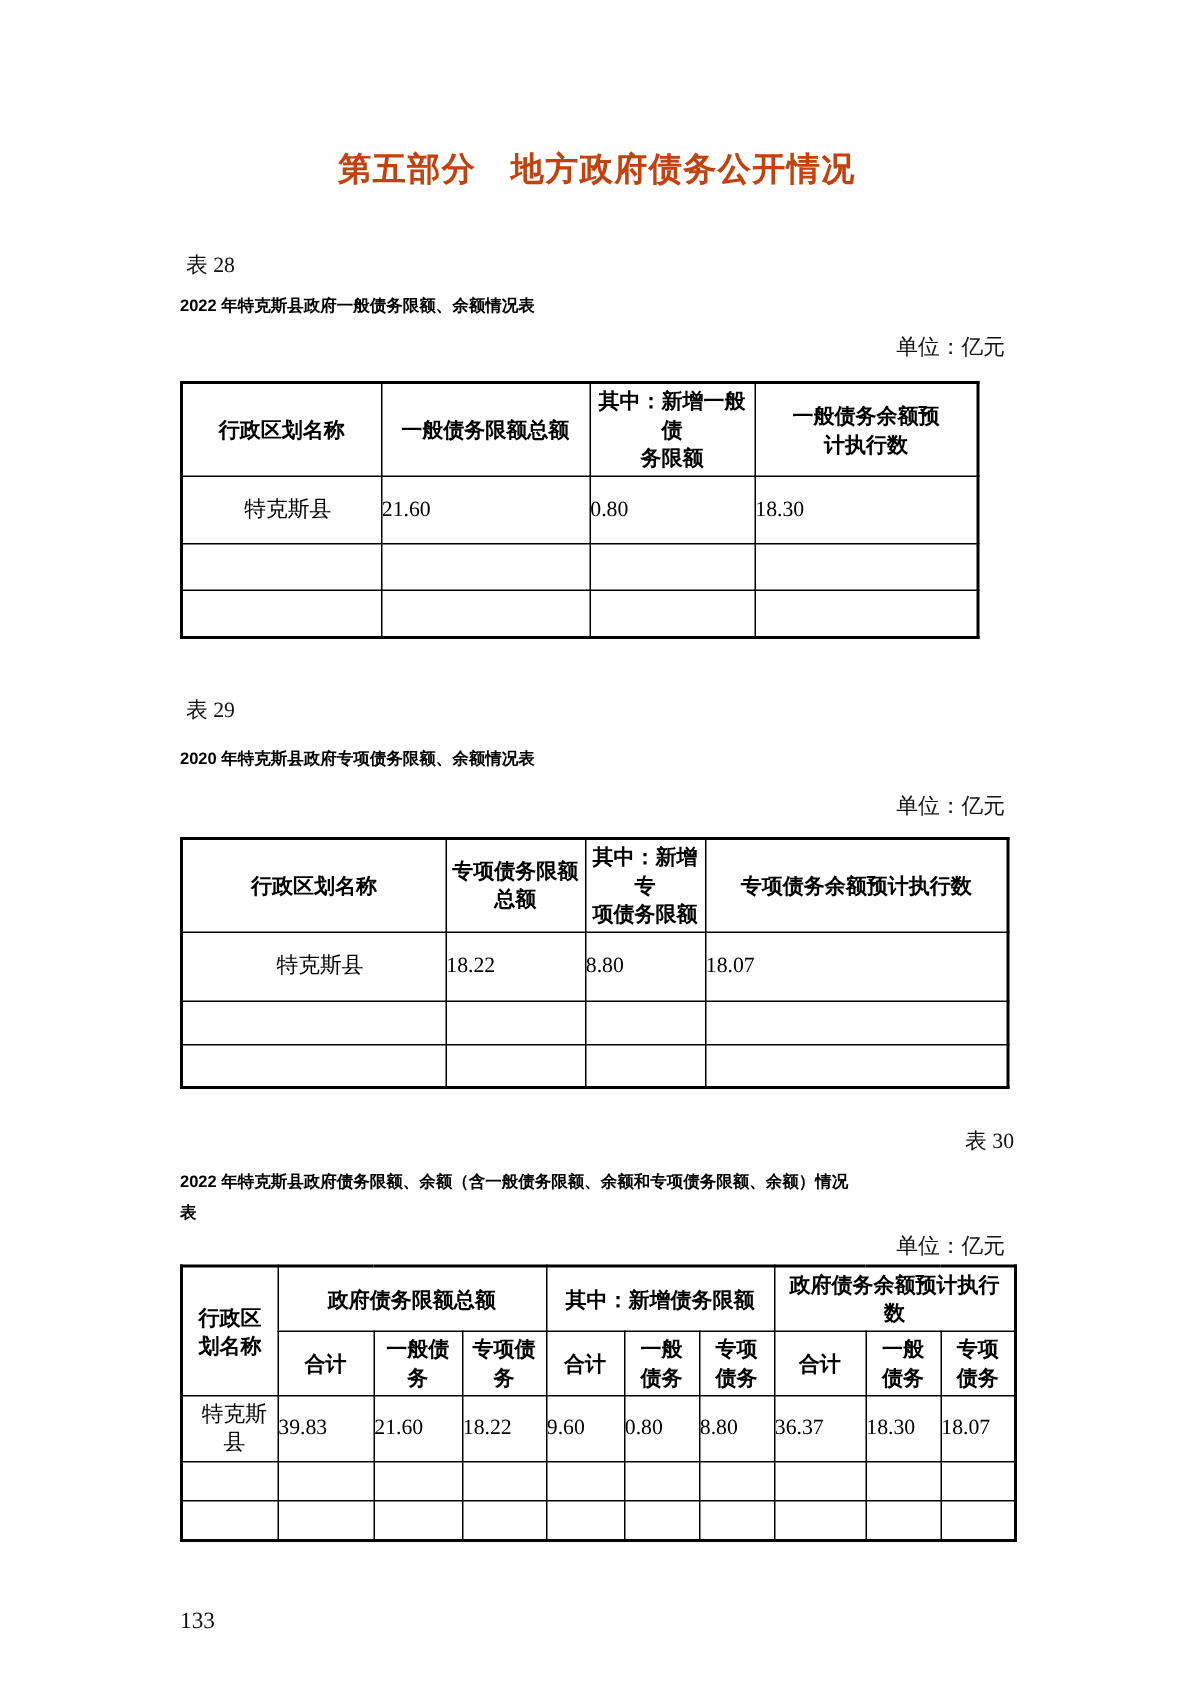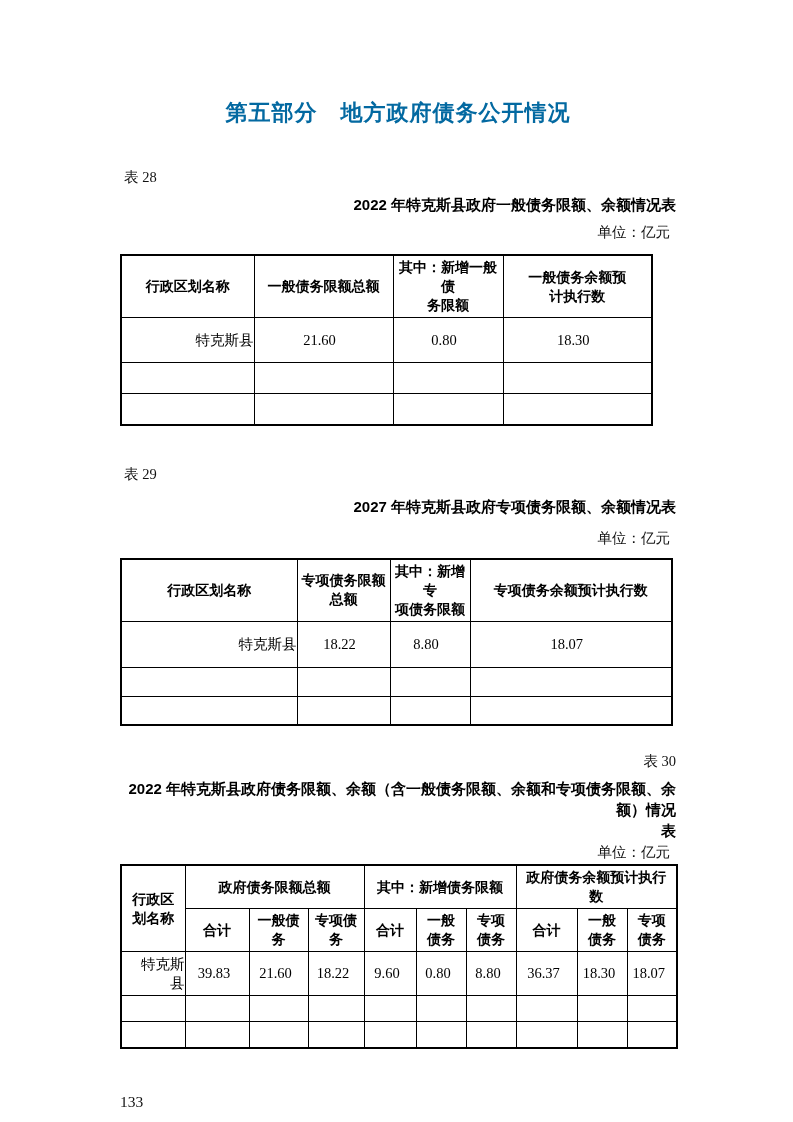--- a/index.html
+++ b/index.html
@@ -18,34 +18,34 @@
     margin-left: 120px;
     width: 556px;
   }
   .doc-title {
     font-family: "Liberation Sans", "DejaVu Sans", sans-serif;
     font-weight: bold;
     font-size: 22px;
     line-height: 26px;
     text-align: center;
     letter-spacing: 1px;
-    color: #0369a1;
+    color: #c2410c;
   }
   .tbl-label {
     font-size: 14.5px;
     line-height: 18px;
     margin-left: 4px;
     color: #111;
   }
   .tbl-title {
     font-family: "Liberation Sans", "DejaVu Sans", sans-serif;
     font-weight: bold;
-    font-size: 15px;
+    font-size: 11px;
     line-height: 21px;
-    text-align: right;
+    text-align: left;
     white-space: pre-line;
     color: #000;
   }
   .unit-label {
     font-size: 14.5px;
     line-height: 18px;
     text-align: right;
     padding-right: 6px;
     color: #111;
   }
@@ -66,22 +66,22 @@
     text-align: center;
     white-space: pre-line;
     line-height: 19px;
     padding: 2px 2px;
   }
   table.t td {
     font-family: "Liberation Serif", "DejaVu Serif", serif;
     font-size: 14.5px;
     line-height: 19px;
   }
-  td.cell-name { text-align: right; padding-left: 8px; }
-  td.cell-num  { text-align: center; padding-right: 8px; }
+  td.cell-name { text-align: center; padding-left: 8px; }
+  td.cell-num  { text-align: left; padding-right: 8px; }
 
   
   .t28 { width: 531px; margin-top: 13px; }
   .t28 tr.hr th { height: 46px; }
   .t28 tr.dr td { height: 45px; }
   .t28 tr.er td { height: 31px; }
   
   .t29 { width: 551px; margin-top: 11px; }
   .t29 tr.hr th { height: 44px; }
   .t29 tr.dr td { height: 46px; }
@@ -155,21 +155,21 @@
       <tr class="er">
         <td class="cell-name"></td>
         <td class="cell-num"></td>
         <td class="cell-num"></td>
         <td class="cell-num"></td>
       </tr>
     </tbody>
       </table>
 
     <div class="tbl-label mt-s29">表 29</div>
-    <div class="tbl-title mt-t29ti">2027 年特克斯县政府专项债务限额、余额情况表</div>
+    <div class="tbl-title mt-t29ti">2020 年特克斯县政府专项债务限额、余额情况表</div>
     <div class="unit-label mt-t29un">单位：亿元</div>
     <table class="t t29">
       <colgroup>
           <col style="width:176px">
           <col style="width:93px">
           <col style="width:80px">
           <col style="width:202px">
         </colgroup>
       <tbody>
           <tr class="hr">

